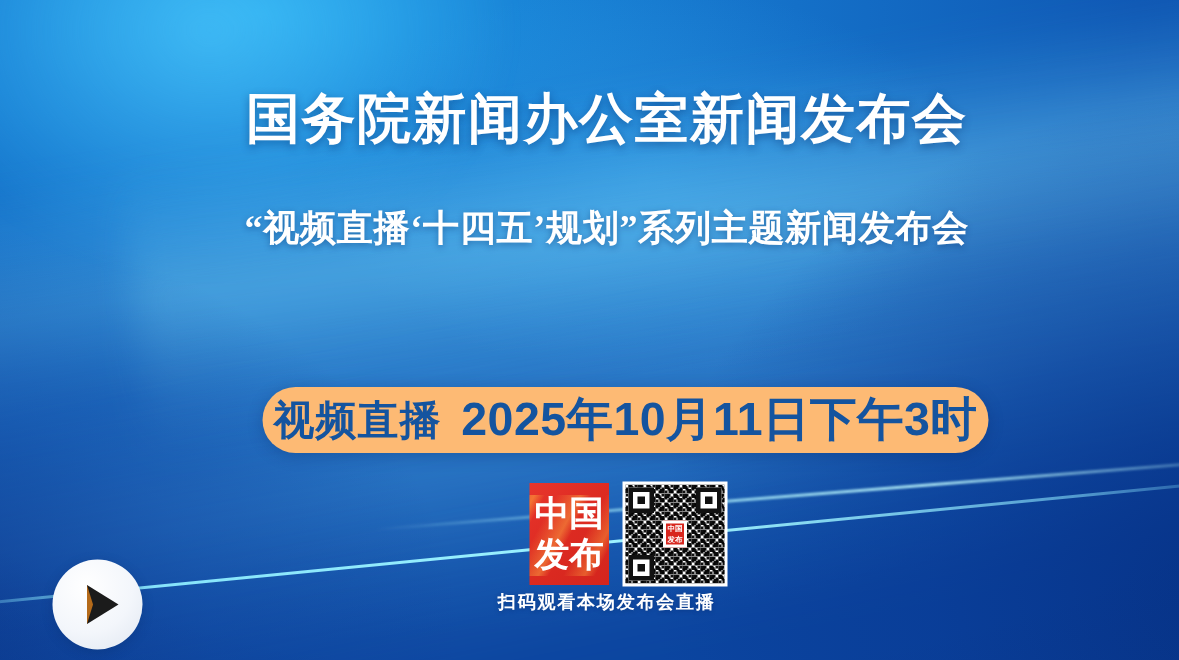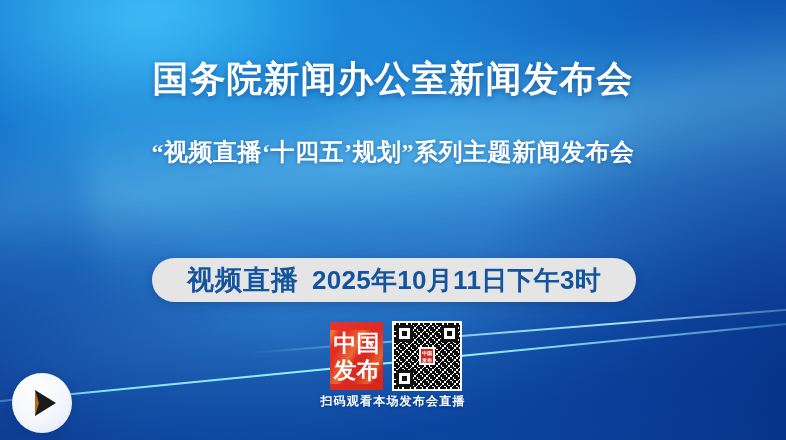--- a/index.html
+++ b/index.html
@@ -132,20 +132,21 @@
     position: absolute;
     inset: 0;
     background: radial-gradient(130% 120% at 50% 40%, rgba(0,0,0,0) 52%, rgba(3,30,86,0.30) 100%);
     pointer-events: none;
   }
 
   
   .content {
     position: absolute;
     inset: 0;
+    margin-left: 23px;
   }
 
   .title-main {
     position: absolute;
     top: 55px;
     left: 0; right: 0;
     text-align: center;
     font-family: "Liberation Serif", "DejaVu Serif", serif;
     font-weight: 700;
     font-size: 36px;
@@ -183,39 +184,39 @@
     white-space: nowrap;
   }
 
   .live-pill {
     position: absolute;
     left: 152px;
     top: 258px;
     width: 484px;
     height: 44px;
     border-radius: 22px;
-    background: #e5e5e5;
+    background: #fdba74;
     box-shadow: 0 2px 10px rgba(2,36,98,0.28);
     display: flex;
     align-items: center;
     justify-content: center;
     gap: 13px;
     white-space: nowrap;
   }
   .live-pill .live-label {
     font-family: "Liberation Serif", "DejaVu Serif", serif;
     font-weight: 700;
     font-size: 27px;
     color: #14549f;
     letter-spacing: 1px;
   }
   .live-pill .live-time {
     font-family: "Liberation Sans", "DejaVu Sans", sans-serif;
     font-weight: 700;
-    font-size: 26px;
+    font-size: 31px;
     color: #14549f;
     letter-spacing: 0.3px;
   }
 
   
   .logo-box {
     position: absolute;
     left: 330px;
     top: 322px;
     width: 53px;

